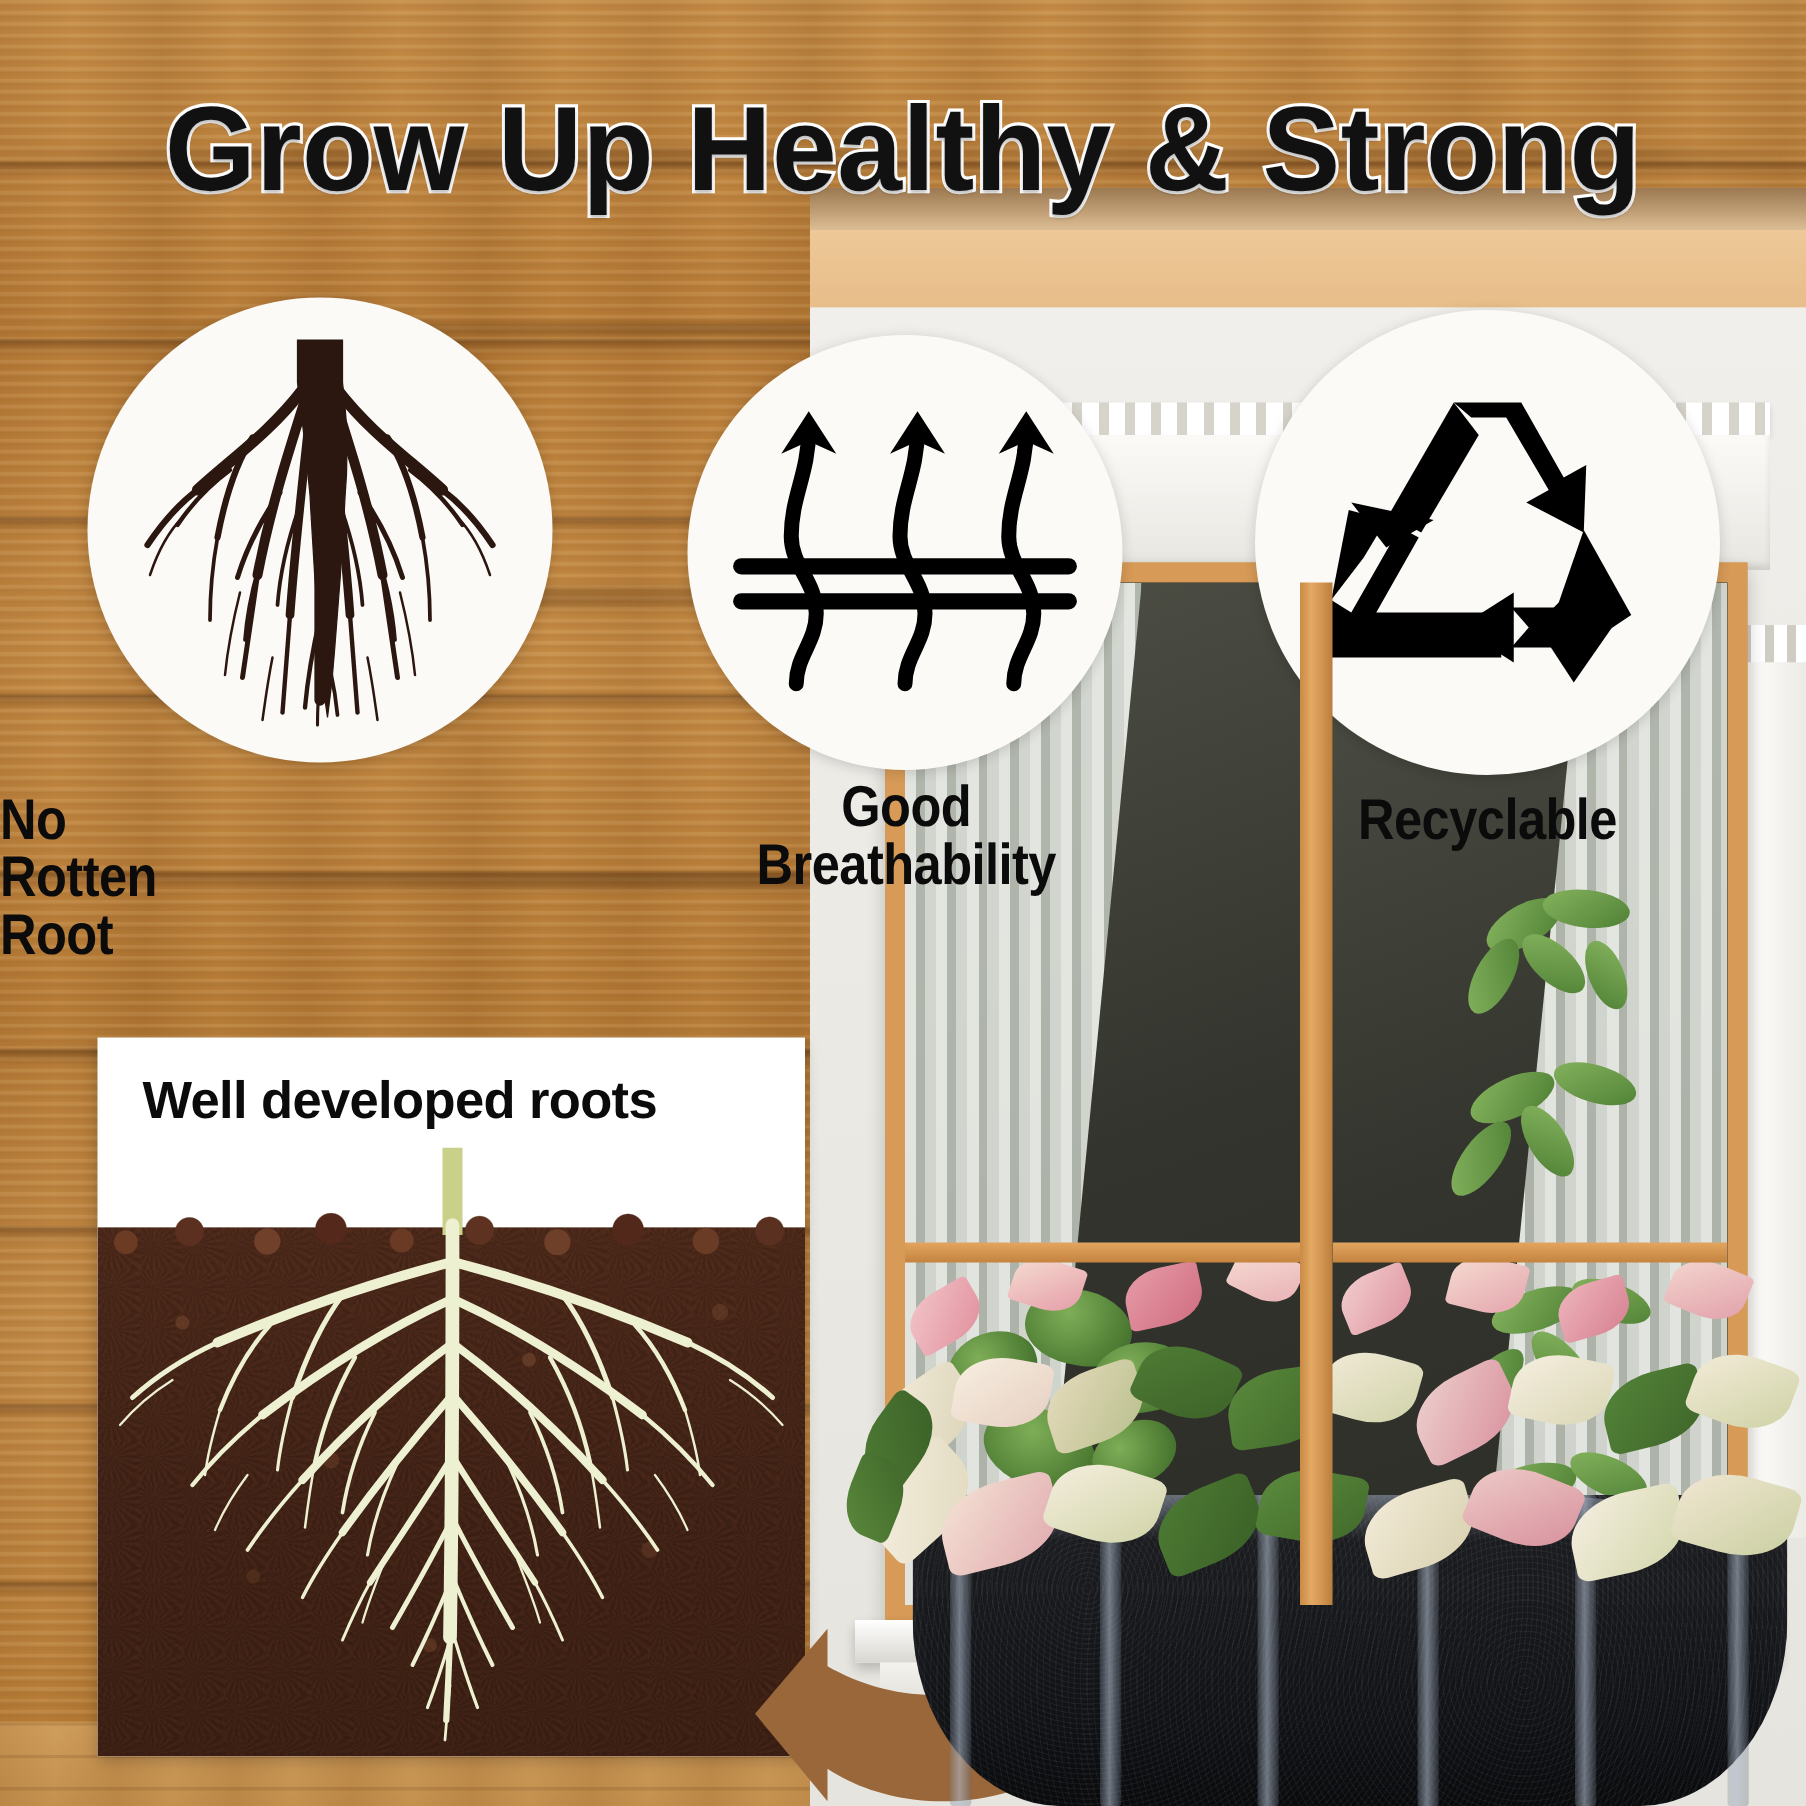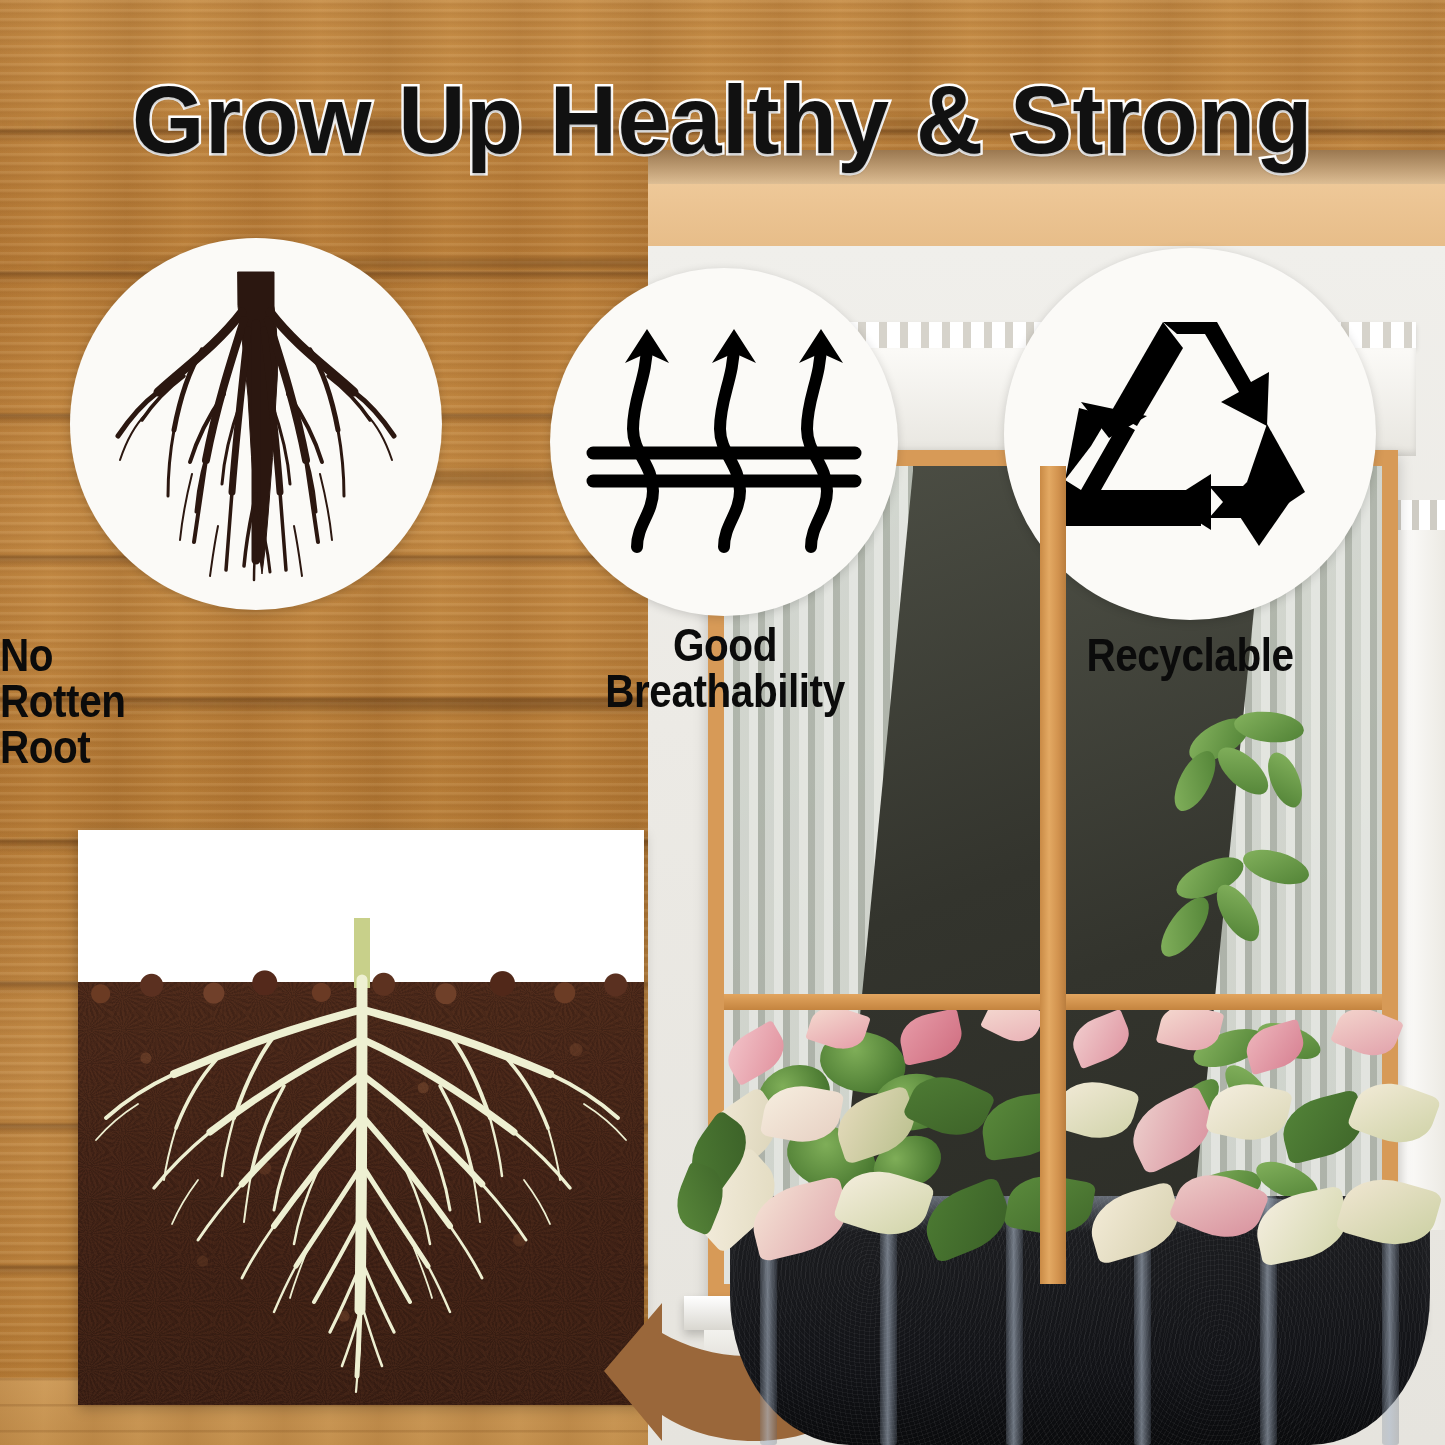--- a/index.html
+++ b/index.html
@@ -453,20 +453,21 @@
           <path d="M158 182 L206 182 L206 214 L158 214 L172 198 Z"></path>
           <path d="M160 170 L160 226 L116 198 Z"></path>
         </g>
       </svg>
     </span>
   </div>
   <div class="flabel">Recyclable</div>
 </div>
 
 <div id="root-inset">
+  <div id="inset-title">Well developed roots</div>
   <div id="soil-block"></div>
   <div id="soil-crumbs"></div>
 
   <svg id="root-svg" viewBox="0 0 566 487">
 
     <rect x="276" y="0" width="16" height="70" fill="#c8d08a"></rect>
     <g stroke="#eef0d2" fill="none" stroke-linecap="round">
 
       <path d="M284 62 C284 150, 284 260, 282 392" stroke-width="11"></path>
       <path d="M282 392 C281 420, 280 440, 279 458" stroke-width="5"></path>

